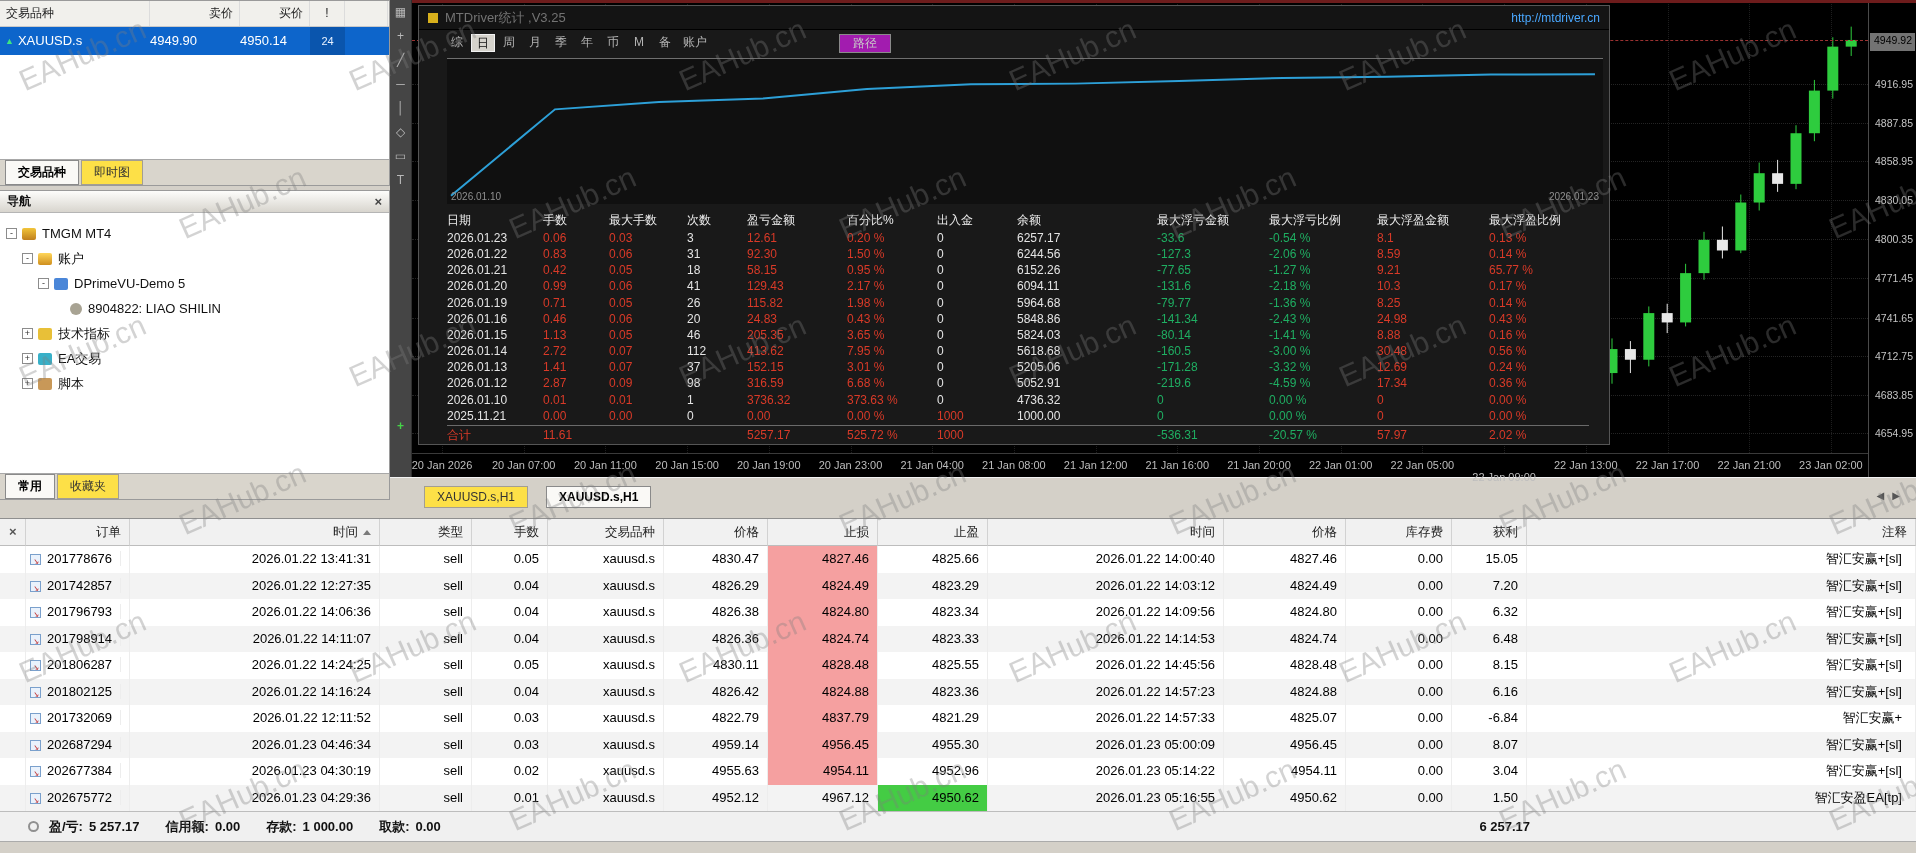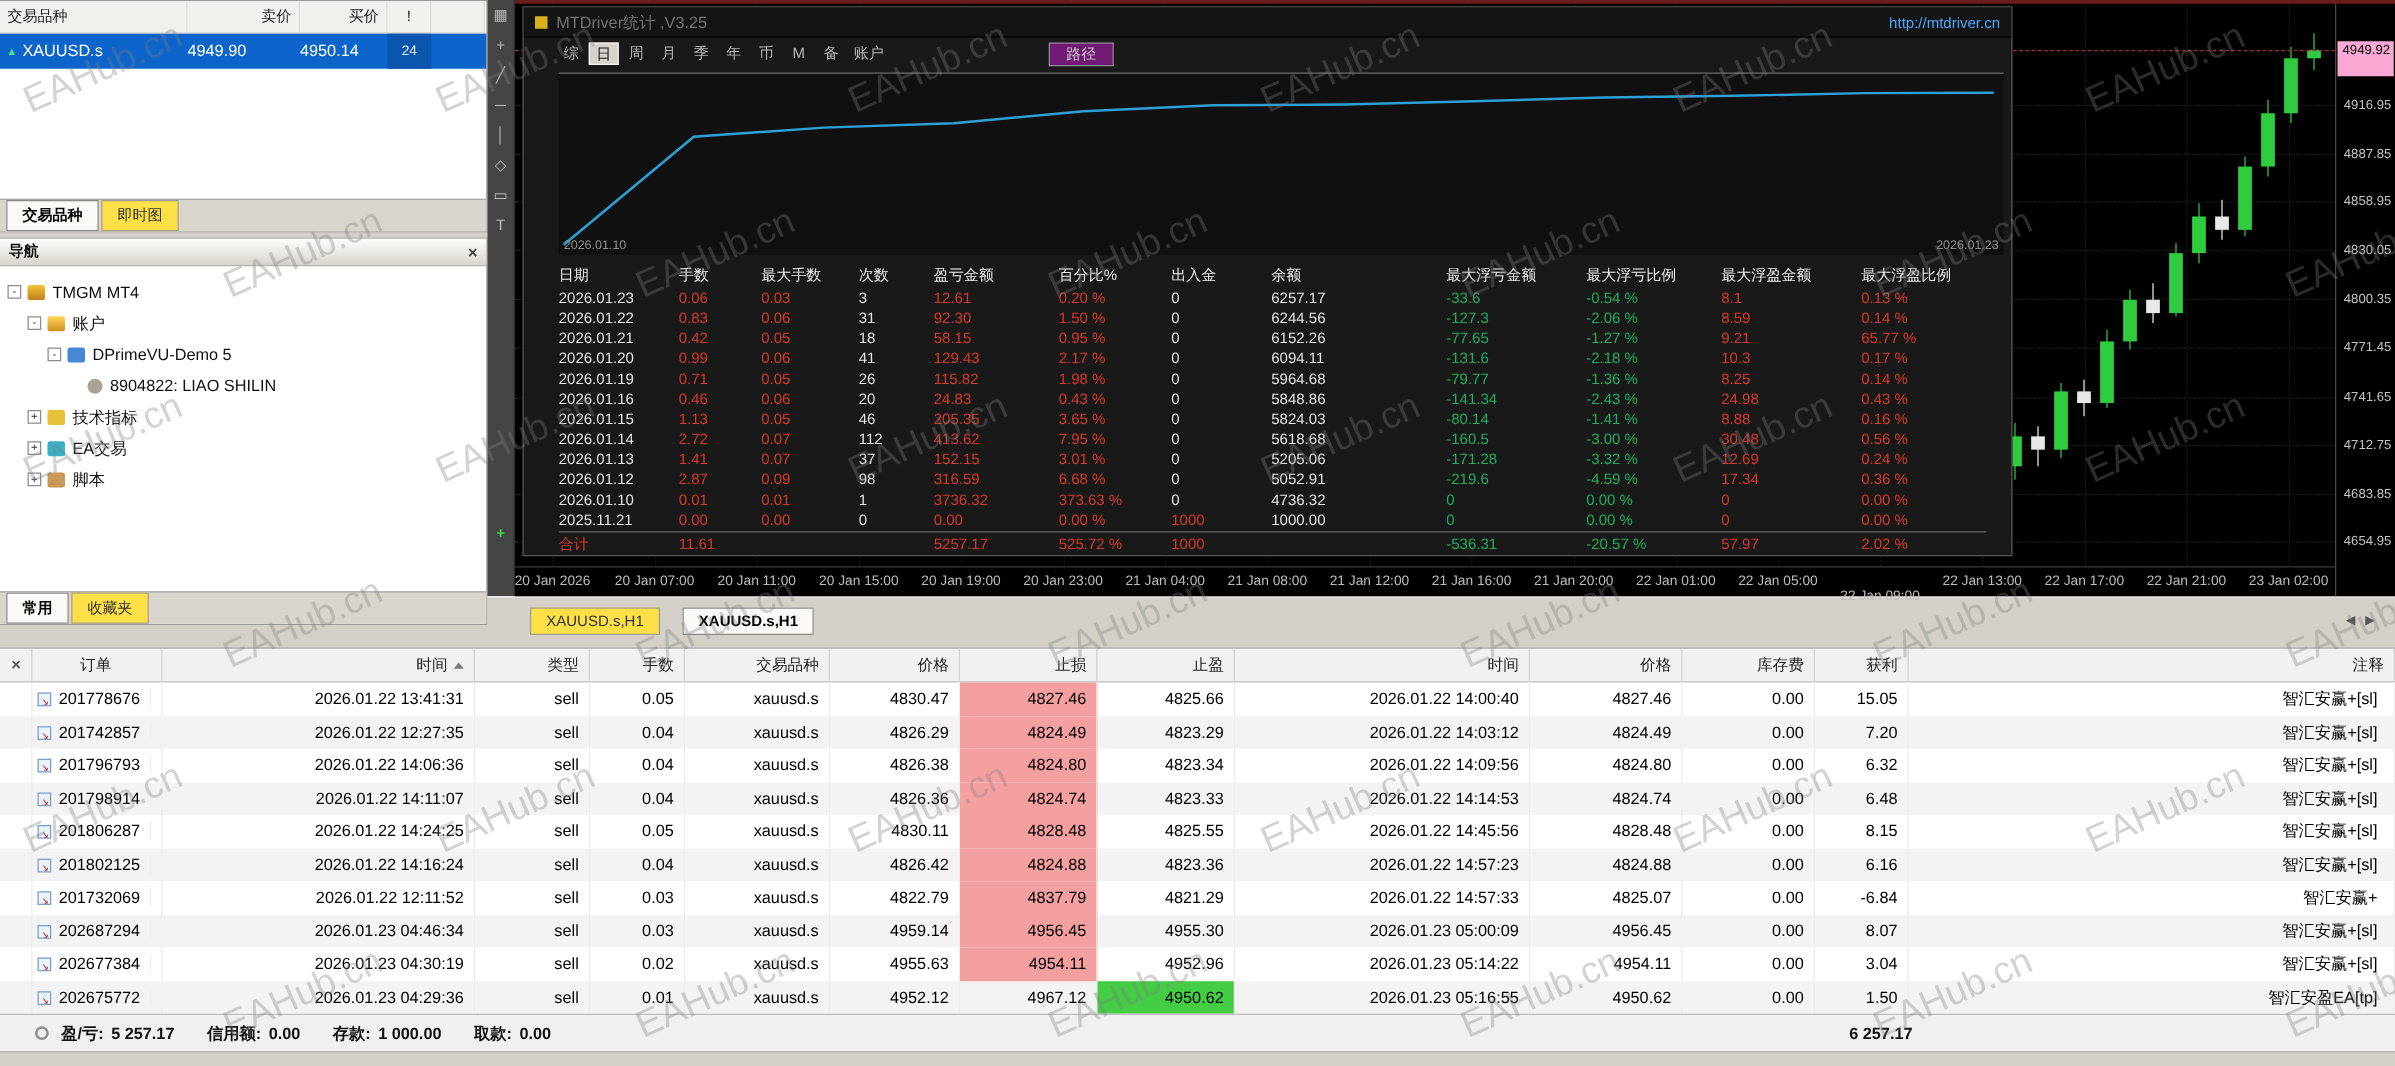--- a/index.html
+++ b/index.html
@@ -46,34 +46,34 @@
 
 #chart{left:412px;top:0;width:1504px;height:477px;background:#000}
 #chart-topstrip{position:absolute;left:0;top:0;width:1504px;height:3px;background:#6d1c1c;z-index:8}
 #grid-layer{position:absolute;inset:0;z-index:1}
 .hgrid{position:absolute;left:0;width:1456px;border-top:1px dotted #242424}
 .vgrid{position:absolute;top:0;height:453px;border-left:1px dotted #1e1e1e}
 #candles{position:absolute;left:0;top:0;z-index:2}
 #bidline{position:absolute;left:0;width:1456px;border-top:1px dashed #9c3232;z-index:3}
 #price-axis{position:absolute;left:1456px;top:0;width:48px;height:477px;background:#000;border-left:1px solid #4a4a4a;z-index:4}
 .plabel{position:absolute;right:3px;font-size:10.5px;color:#c4c4c4;white-space:nowrap}
-#price-box{position:absolute;left:1px;right:1px;height:28px;line-height:14px;background:#f9a8d4;color:#000;font-size:10.5px;text-align:right;padding-right:3px;z-index:5}
+#price-box{position:absolute;left:1px;right:1px;height:18px;line-height:14px;background:#737373;color:#000;font-size:10.5px;text-align:right;padding-right:3px;z-index:5}
 #time-axis{position:absolute;left:0;top:453px;width:1456px;height:24px;background:#000;border-top:1px solid #3a3a3a;z-index:4}
 .tlabel{position:absolute;top:5px;transform:translateX(-50%);font-size:11px;color:#bdbdbd;white-space:nowrap}
 
 
 #stats-panel{position:absolute;left:6px;top:5px;width:1192px;height:440px;background:#191919;border:1px solid #555;z-index:5}
 #sp-header{height:24px;background:#141414;border-bottom:1px solid #000;display:flex;align-items:center;padding:0 9px}
 #sp-icon{width:10px;height:10px;background:#d8b01c;margin-right:7px;flex:none}
 #sp-title{color:#737373;font-size:13px;font-weight:normal;white-space:nowrap}
 #sp-url{margin-left:auto;color:#4aa8ff;font-size:12px}
 #sp-toolbar{position:absolute;left:26px;top:28px;display:flex;gap:2px}
 .sp-btn{min-width:24px;height:18px;line-height:17px;text-align:center;color:#b5b5b5;font-size:12px;padding:0 4px;white-space:nowrap}
 .sp-btn.sel{background:#d6d3cc;color:#111;border:1px solid #f2f2f2}
-#sp-path{position:absolute;left:420px;top:28px;height:19px;padding:0 13px;background:#701a75;border:1px solid #8a8a8a;color:#c8c8c8;font-size:12px;font-family:inherit}
+#sp-path{position:absolute;left:420px;top:28px;height:19px;padding:0 13px;background:#a21caf;border:1px solid #8a8a8a;color:#c8c8c8;font-size:12px;font-family:inherit}
 #sp-chart{position:absolute;left:28px;top:52px;width:1156px;height:146px;background:#101010;border-top:1px solid #6f6f6f}
 #equity-svg{width:100%;height:100%;display:block}
 #sp-date-start{position:absolute;left:4px;bottom:2px;font-size:10px;color:#8f8f8f}
 #sp-date-end{position:absolute;right:4px;bottom:2px;font-size:10px;color:#8f8f8f}
 .sp-grid{display:grid;grid-template-columns:96px 66px 78px 60px 100px 90px 80px 140px 112px 108px 112px 100px}
 #sp-thead{position:absolute;left:28px;top:206px;color:#ececec;font-size:12px;height:16px;line-height:16px}
 #sp-tbody{position:absolute;left:28px;top:224px}
 .sp-row{height:16.16px;line-height:16px;font-size:12px;white-space:nowrap}
 #sp-total{position:absolute;left:28px;top:419px;width:1142px;border-top:1px solid #6a6a6a;height:19px;line-height:18px;font-size:12px}
 .c-w{color:#e4e4e4}.c-r{color:#d93a28}.c-g{color:#1fae62}
@@ -82,21 +82,21 @@
 #chart-tabs{left:390px;top:477px;width:1526px;height:41px;background:#d4d0c8;border-top:1px solid #f2f2f2;}
 #chart-tabs .tabs-inner{position:absolute;left:34px;top:8px;display:flex;gap:18px}
 #tab-arrows{position:absolute;right:16px;top:12px;color:#555;font-size:10px;display:flex;gap:8px}
 .arr-left::before{content:"◀"}.arr-right::before{content:"▶"}
 
 
 #terminal{left:0;top:518px;width:1916px;height:335px;background:#fff;border-top:1px solid #8f8f8f}
 .t-grid{display:grid;grid-template-columns:26px 104px 250px 92px 76px 116px 104px 110px 110px 236px 122px 106px 75px 389px}
 #t-head{height:27px;line-height:26px;background:#f1f1f1;font-size:12.5px;color:#222}
 #t-head span{border-right:1px solid #d2d2d2;border-bottom:1px solid #bdbdbd;text-align:right;padding-right:8px;overflow:hidden;white-space:nowrap}
-#t-head span.l{text-align:center;padding-left:6px}
+#t-head span.l{text-align:right;padding-left:6px}
 #t-head span.cc{text-align:center;padding:0}
 .close-x::before{content:"×";font-weight:bold;color:#555;font-size:13px}
 .sort-up{display:inline-block;width:0;height:0;border-left:4px solid transparent;border-right:4px solid transparent;border-bottom:5px solid #7a7a7a;margin-left:5px;vertical-align:1px}
 .t-row{height:26.5px;line-height:26.5px;font-size:13px;color:#000;background:#fff}
 .t-row.alt{background:#f3f3f3}
 .t-row span{border-right:1px solid #ededed;text-align:right;padding-right:8px;overflow:hidden;white-space:nowrap}
 .t-row span.l{text-align:left;padding-left:4px}
 .t-row span.cm{padding-right:13px}
 .hl-red{background:#f5a0a0}
 .hl-green{background:#44cc44}

